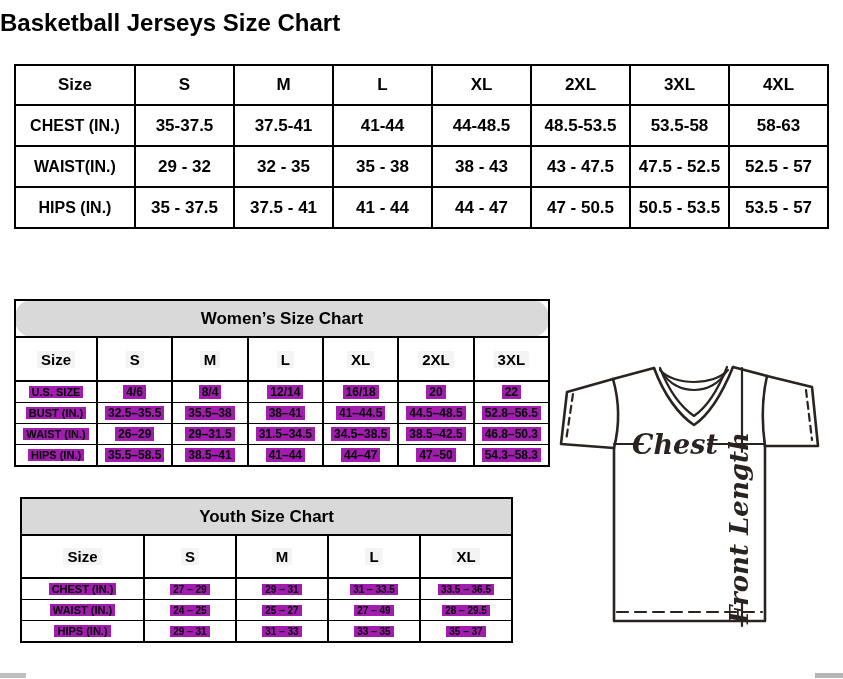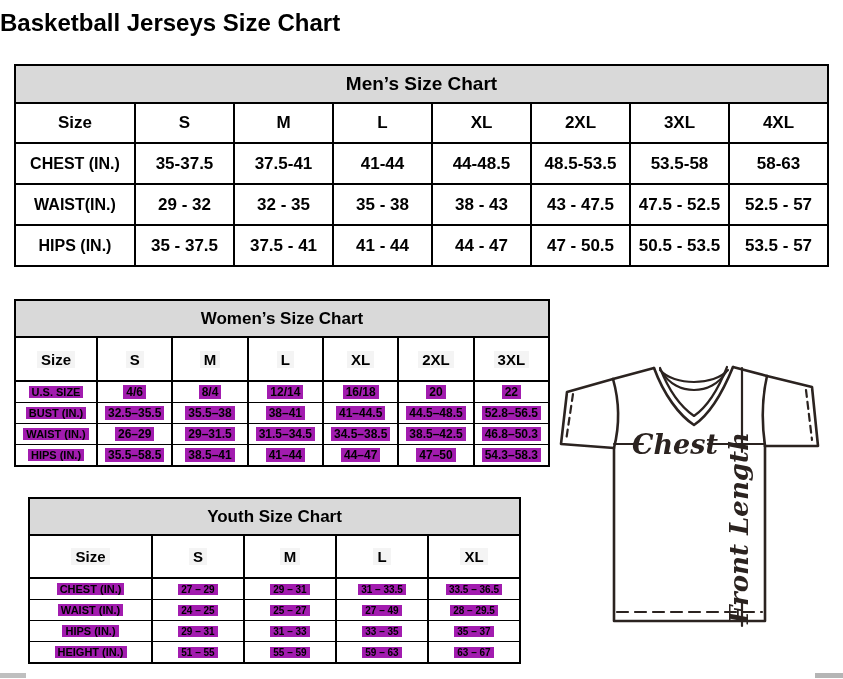--- a/index.html
+++ b/index.html
@@ -28,25 +28,25 @@
   .tbl-light .band { font-size:17px; background:#d9d9d9; }
   .tbl-light tr.cols-row th { font-size:15px; }
   .tbl-light tbody th, .tbl-light tbody td {
     border-top-width:1px; border-bottom-width:1px; font-size:12px;
   }
   .tbl-light tbody th { font-size:11px; }
   .tbl-light tbody .hl { background:#a21caf; padding:0 3px; }
   .tbl-light tr.cols-row .hl { background:#f4f4f4; padding:0 4px; }
 
   #womens-table { left:14px; top:299px; width:536px; }
-  #womens-table .band { height:35px; }
+  #womens-table .band { height:35px;border-radius:17px; }
   #womens-table tr.cols-row th { height:42px; }
   #womens-table tbody th, #womens-table tbody td { height:20px; }
 
-  #youth-table { left:28px; top:497px; width:493px; }
+  #youth-table { left:20px; top:497px; width:493px; }
   #youth-table .band { height:35px; }
   #youth-table tr.cols-row th { height:41px; }
   #youth-table tbody th, #youth-table tbody td { height:20px; }
   #youth-table tbody td { font-size:10px; }
 
   
   #jersey { position:absolute; left:558px; top:362px; }
   #jersey .stroke { fill:none; stroke:#2b2320; stroke-width:2.6; stroke-linejoin:round; stroke-linecap:round; }
   #jersey .thin { stroke-width:2.2; }
   #jersey text { fill:#2b2320; font-family:"DejaVu Serif","Liberation Serif",serif; font-style:italic; font-weight:bold; }
@@ -66,23 +66,20 @@
       <col style="width:120px">
       <col>
       <col>
       <col>
       <col>
       <col>
       <col>
       <col>
     </colgroup>
   <thead>
-    <tr>
-      <th class="band" colspan="8">Men’s Size Chart</th>
-    </tr>
     <tr class="cols-row">
         <th><span class="hl">Size</span></th>
         <th><span class="hl">S</span></th>
         <th><span class="hl">M</span></th>
         <th><span class="hl">L</span></th>
         <th><span class="hl">XL</span></th>
         <th><span class="hl">2XL</span></th>
         <th><span class="hl">3XL</span></th>
         <th><span class="hl">4XL</span></th>
       </tr>
@@ -220,27 +217,20 @@
         <td><span class="hl">27 – 49</span></td>
         <td><span class="hl">28 – 29.5</span></td>
       </tr>
       <tr>
         <th><span class="hl">HIPS (IN.)</span></th>
         <td><span class="hl">29 – 31</span></td>
         <td><span class="hl">31 – 33</span></td>
         <td><span class="hl">33 – 35</span></td>
         <td><span class="hl">35 – 37</span></td>
       </tr>
-      <tr>
-        <th><span class="hl">HEIGHT (IN.)</span></th>
-        <td><span class="hl">51 – 55</span></td>
-        <td><span class="hl">55 – 59</span></td>
-        <td><span class="hl">59 – 63</span></td>
-        <td><span class="hl">63 – 67</span></td>
-      </tr>
     </tbody>
 </table>
 
 <svg id="jersey" width="284" height="272" viewBox="0 0 284 272">
 
   <path class="stroke thin" d="M102,8 C116,24 156,24 170,8"></path>
   <path class="stroke thin" d="M104,10 C118,34 154,34 168,10"></path>
 
   <path class="stroke" d="M96,6 C106,33 121,53 136,63 C151,53 164,32 175,5"></path>
   <path class="stroke thin" d="M102,6 C111,29 123,45 136,54 C149,45 160,28 169,5"></path>

